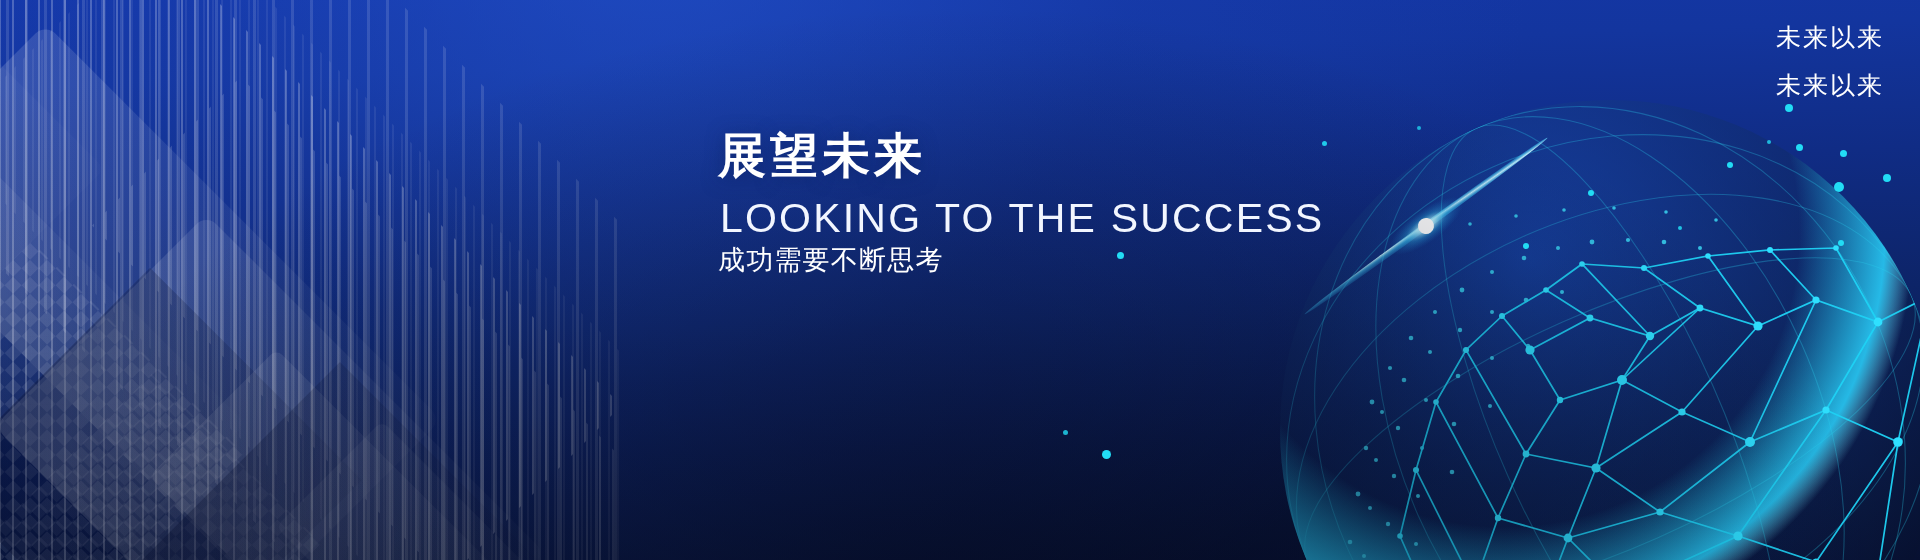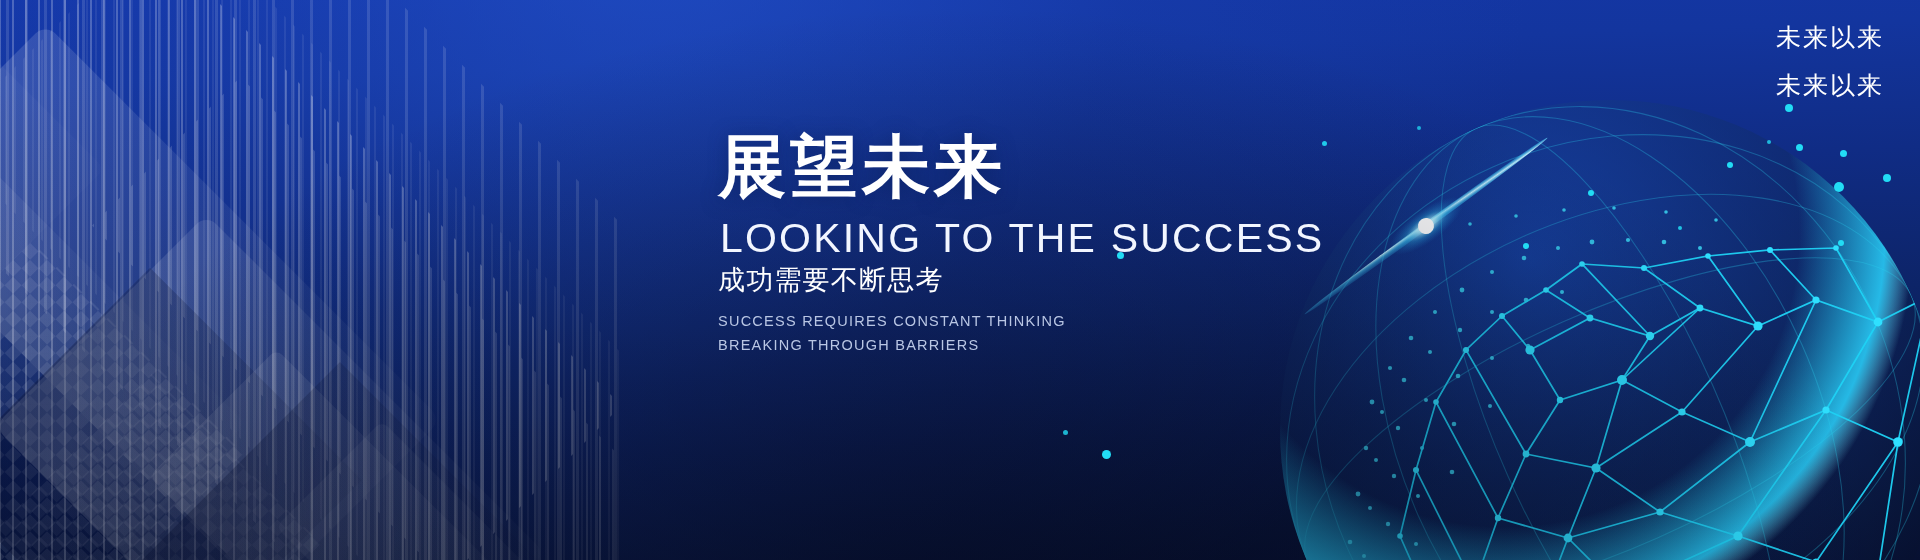--- a/index.html
+++ b/index.html
@@ -76,21 +76,21 @@
     position:absolute;right:-70px;bottom:-250px;
     width:760px;height:760px;pointer-events:none;
   }
   #globe-svg{width:100%;height:100%;display:block;}
 
   
   #copy{
     position:absolute;left:718px;top:132px;width:760px;
   }
   #title-cn{
-    font-size:68px;line-height:1;font-weight:bold;color:#ffffff;
+    font-size:48px;line-height:1;font-weight:bold;color:#ffffff;
     letter-spacing:4px;margin:0;
     text-shadow:0 2px 18px rgba(10,30,90,.55);
   }
   #title-en{
     font-size:41px;line-height:1;color:#f2f6ff;font-weight:400;
     letter-spacing:2.2px;margin:18px 0 0 2px;
   }
   .sub-cn{
     font-size:27px;line-height:1.33;color:#ffffff;font-weight:400;
     letter-spacing:1.2px;margin:0;
@@ -377,24 +377,20 @@
     <div class="dot" style="left:1102px;top:450px;width:9px;height:9px;"></div>
     <div class="dot" style="left:1063px;top:430px;width:5px;height:5px;opacity:.8;"></div>
   </div>
 
   <div id="copy">
     <h1 id="title-cn">展望未来</h1>
     <div id="title-en">LOOKING TO THE SUCCESS</div>
     <div id="sub-cn-wrap">
       <p class="sub-cn">成功需要不断思考</p>
     </div>
-    <div id="sub-en-wrap">
-      <p class="sub-en">SUCCESS REQUIRES CONSTANT THINKING</p>
-      <p class="sub-en">BREAKING THROUGH BARRIERS</p>
-    </div>
   </div>
 
   <div id="corner-text">
     <p class="corner-line">未来以来</p>
     <p class="corner-line">未来以来</p>
   </div>
 
 </div>
 
 </body></html>

